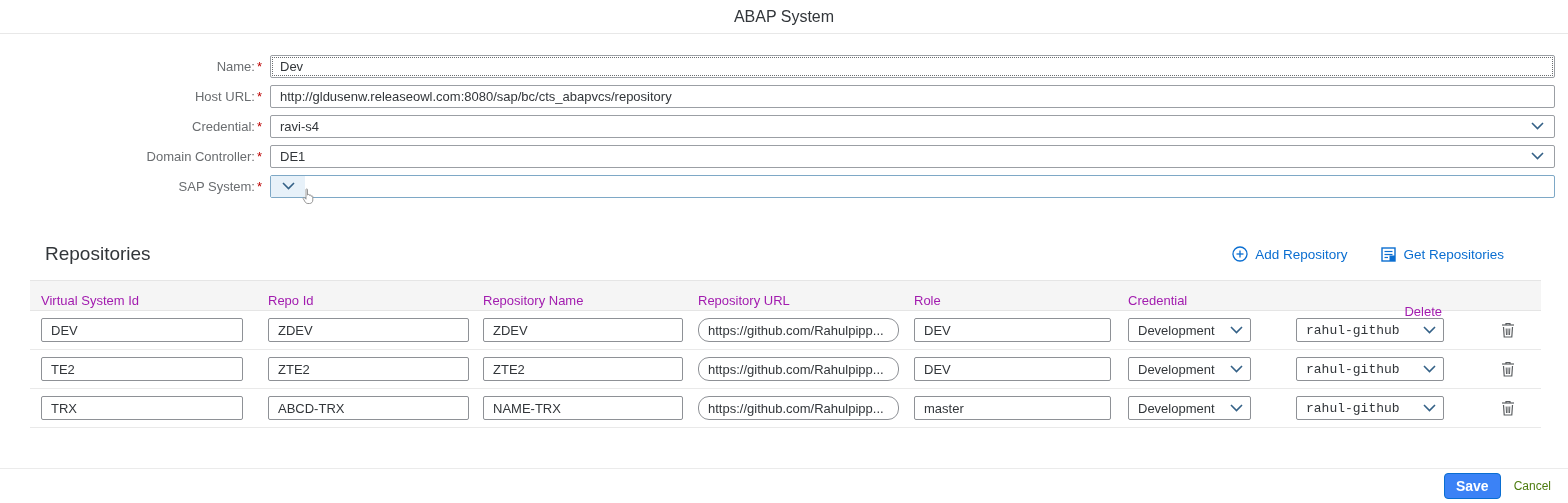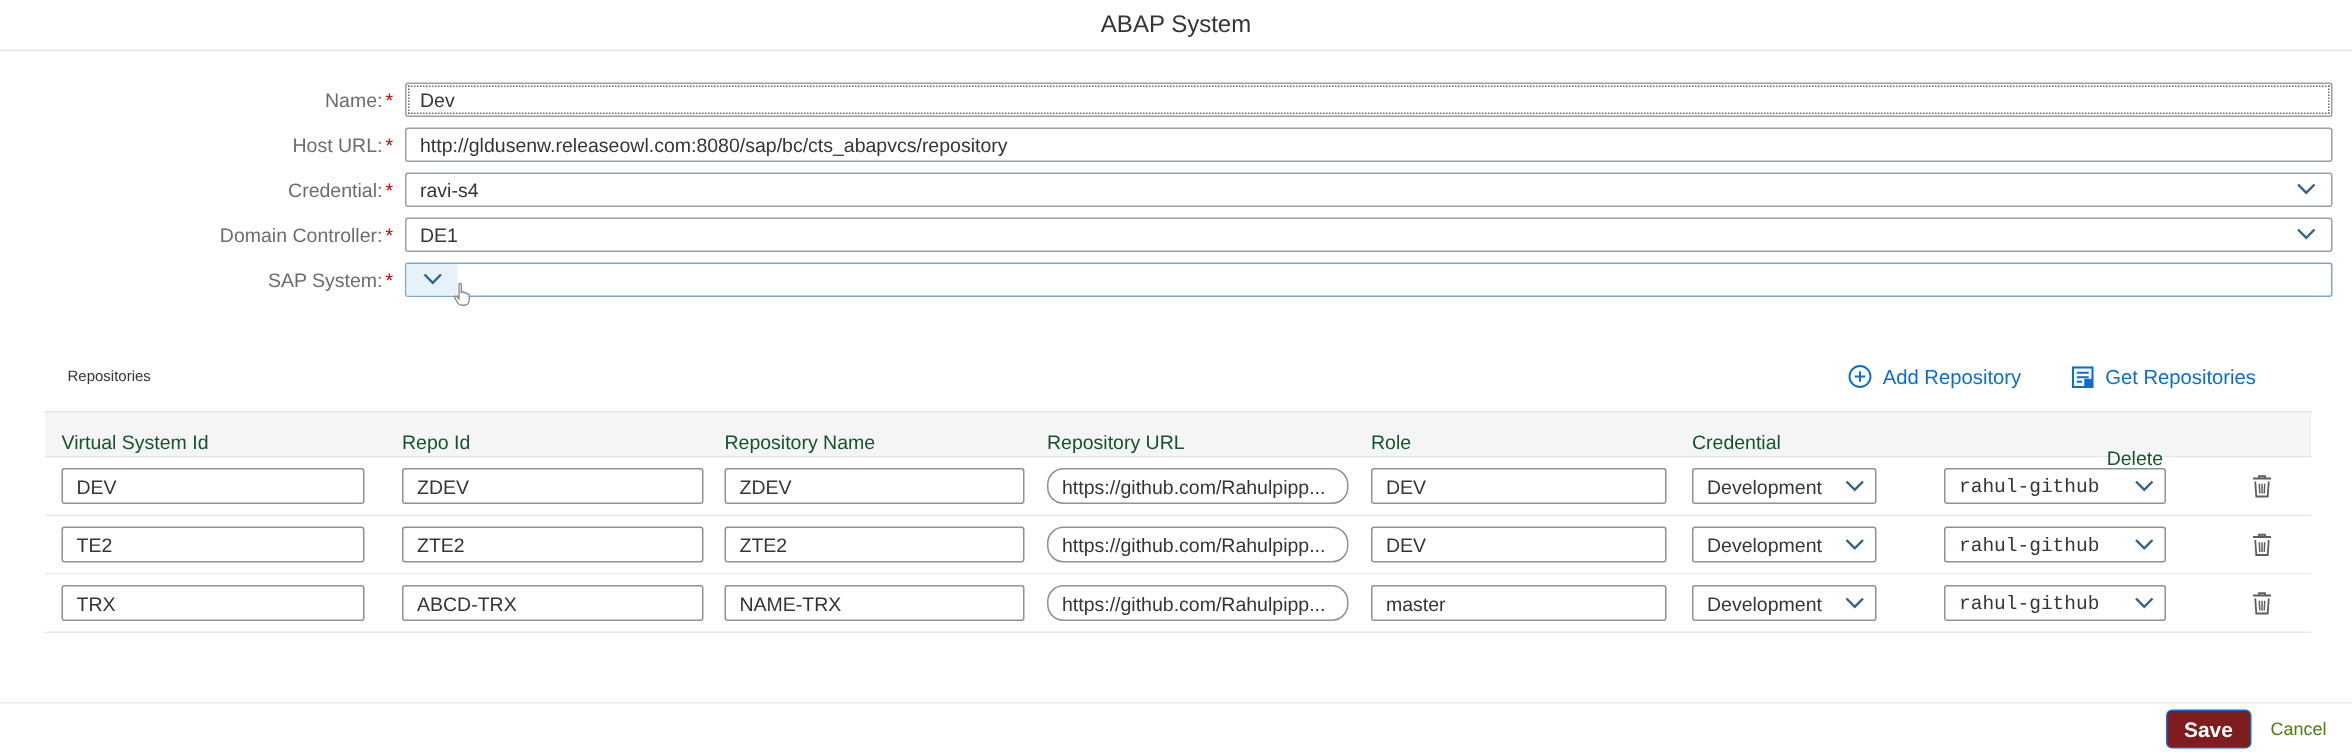--- a/index.html
+++ b/index.html
@@ -24,45 +24,45 @@
   .combo { display: flex; align-items: stretch; height: 23px; border: 1px solid #9b9fa4; border-radius: 2px; background: #fff; }
   .combo .val { flex: 1; display: flex; align-items: center; padding: 0 9px; white-space: nowrap; overflow: hidden; }
   .combo .btn { width: 34px; display: flex; align-items: center; justify-content: center; }
   .combo.focused { border-color: #7ea8c6; }
   .combo.focused .btn { background: #e7f1f9; }
 
   .chev { width: 13px; height: 8px; }
 
   
   .repo-head { margin-top: 42px; display: flex; align-items: center; }
-  .repo-title { margin-left: 45px; font-size: 10px; color: #32363a; }
+  .repo-title { margin-left: 45px; font-size: 19px; color: #32363a; }
   .repo-actions { margin-left: auto; margin-right: 64px; display: flex; align-items: center; gap: 34px; }
   .link-btn { display: flex; align-items: center; gap: 7px; color: #0a6ed1; font-size: 13.5px; cursor: pointer; }
 
   
   .table { margin: 15px 27px 0 30px; }
   .grid-row { display: grid; grid-template-columns: 227px 215px 215px 216px 214px 168px 178px 78px; align-items: center; }
-  .thead { background: #f5f5f5; height: 31px; border-top: 1px solid #e5e5e5; border-bottom: 1px solid #e5e5e5; color: #14532d; }
+  .thead { background: #f5f5f5; height: 31px; border-top: 1px solid #e5e5e5; border-bottom: 1px solid #e5e5e5; color: #a21caf; }
   .th { padding-left: 11px; white-space: nowrap; }
   .th.last { text-align: right; padding-right: 21px; margin-top: 23px; }
   .trow { height: 39px; border-bottom: 1px solid #e9e9e9; background: #fff; }
   .td { padding-left: 11px; }
   .td .ipt { height: 24px; border-color: #8e9196; }
   .c1 .ipt { width: 202px; } .c2 .ipt { width: 201px; } .c3 .ipt { width: 200px; }
   .c4 .ipt { width: 201px; border-radius: 11px; } .c5 .ipt { width: 197px; }
   .td .combo { height: 24px; border-color: #8e9196; }
   .c6 .combo { width: 123px; text-align: right; } .c7 .combo { width: 148px; font-family: Liberation Mono, monospace; }
   .td .combo .btn { width: 28px; }
   .td-del { display: flex; justify-content: flex-end; padding-right: 26px; }
   .trash { cursor: pointer; display: inline-flex; }
 
   
   .footer { position: absolute; left: 0; right: 0; bottom: 0; height: 35px; border-top: 1px solid #ebebeb;
             display: flex; align-items: center; justify-content: flex-end; padding-right: 17px; gap: 13px; background: #fff; }
-  .save-btn { background: #7f1d1d; color: #fff; border: 1px solid #0a6ed1; border-radius: 4px;
+  .save-btn { background: #3b82f6; color: #fff; border: 1px solid #0a6ed1; border-radius: 4px;
               height: 26px; padding: 0 11px; font-family: inherit; font-size: 14px; font-weight: bold; cursor: pointer; }
   .cancel-btn { background: none; border: none; color: #4d7c0f; font-family: Liberation Sans, sans-serif; font-size: 12px; cursor: pointer; }
 
   
   .cursor-hand { position: absolute; left: 301px; top: 188px; width: 15px; height: 17px; pointer-events: none; z-index: 5; }
 </style>
 </head>
 <body>
 
 <div class="dlg-header">

